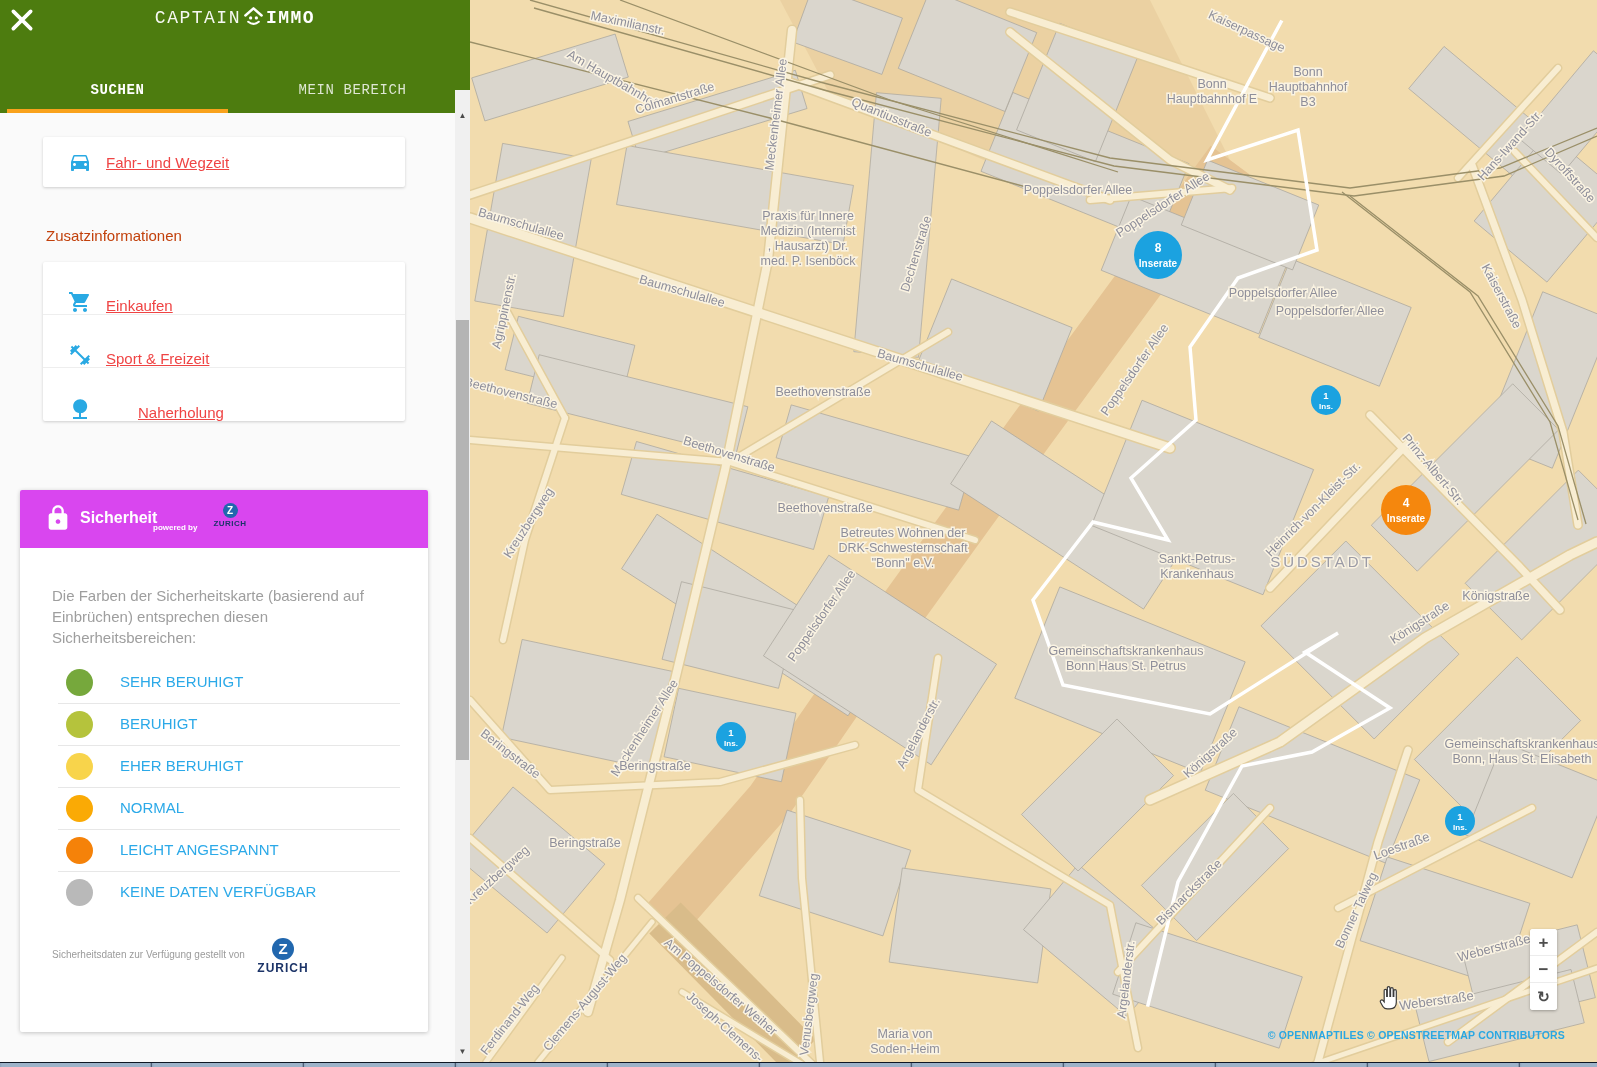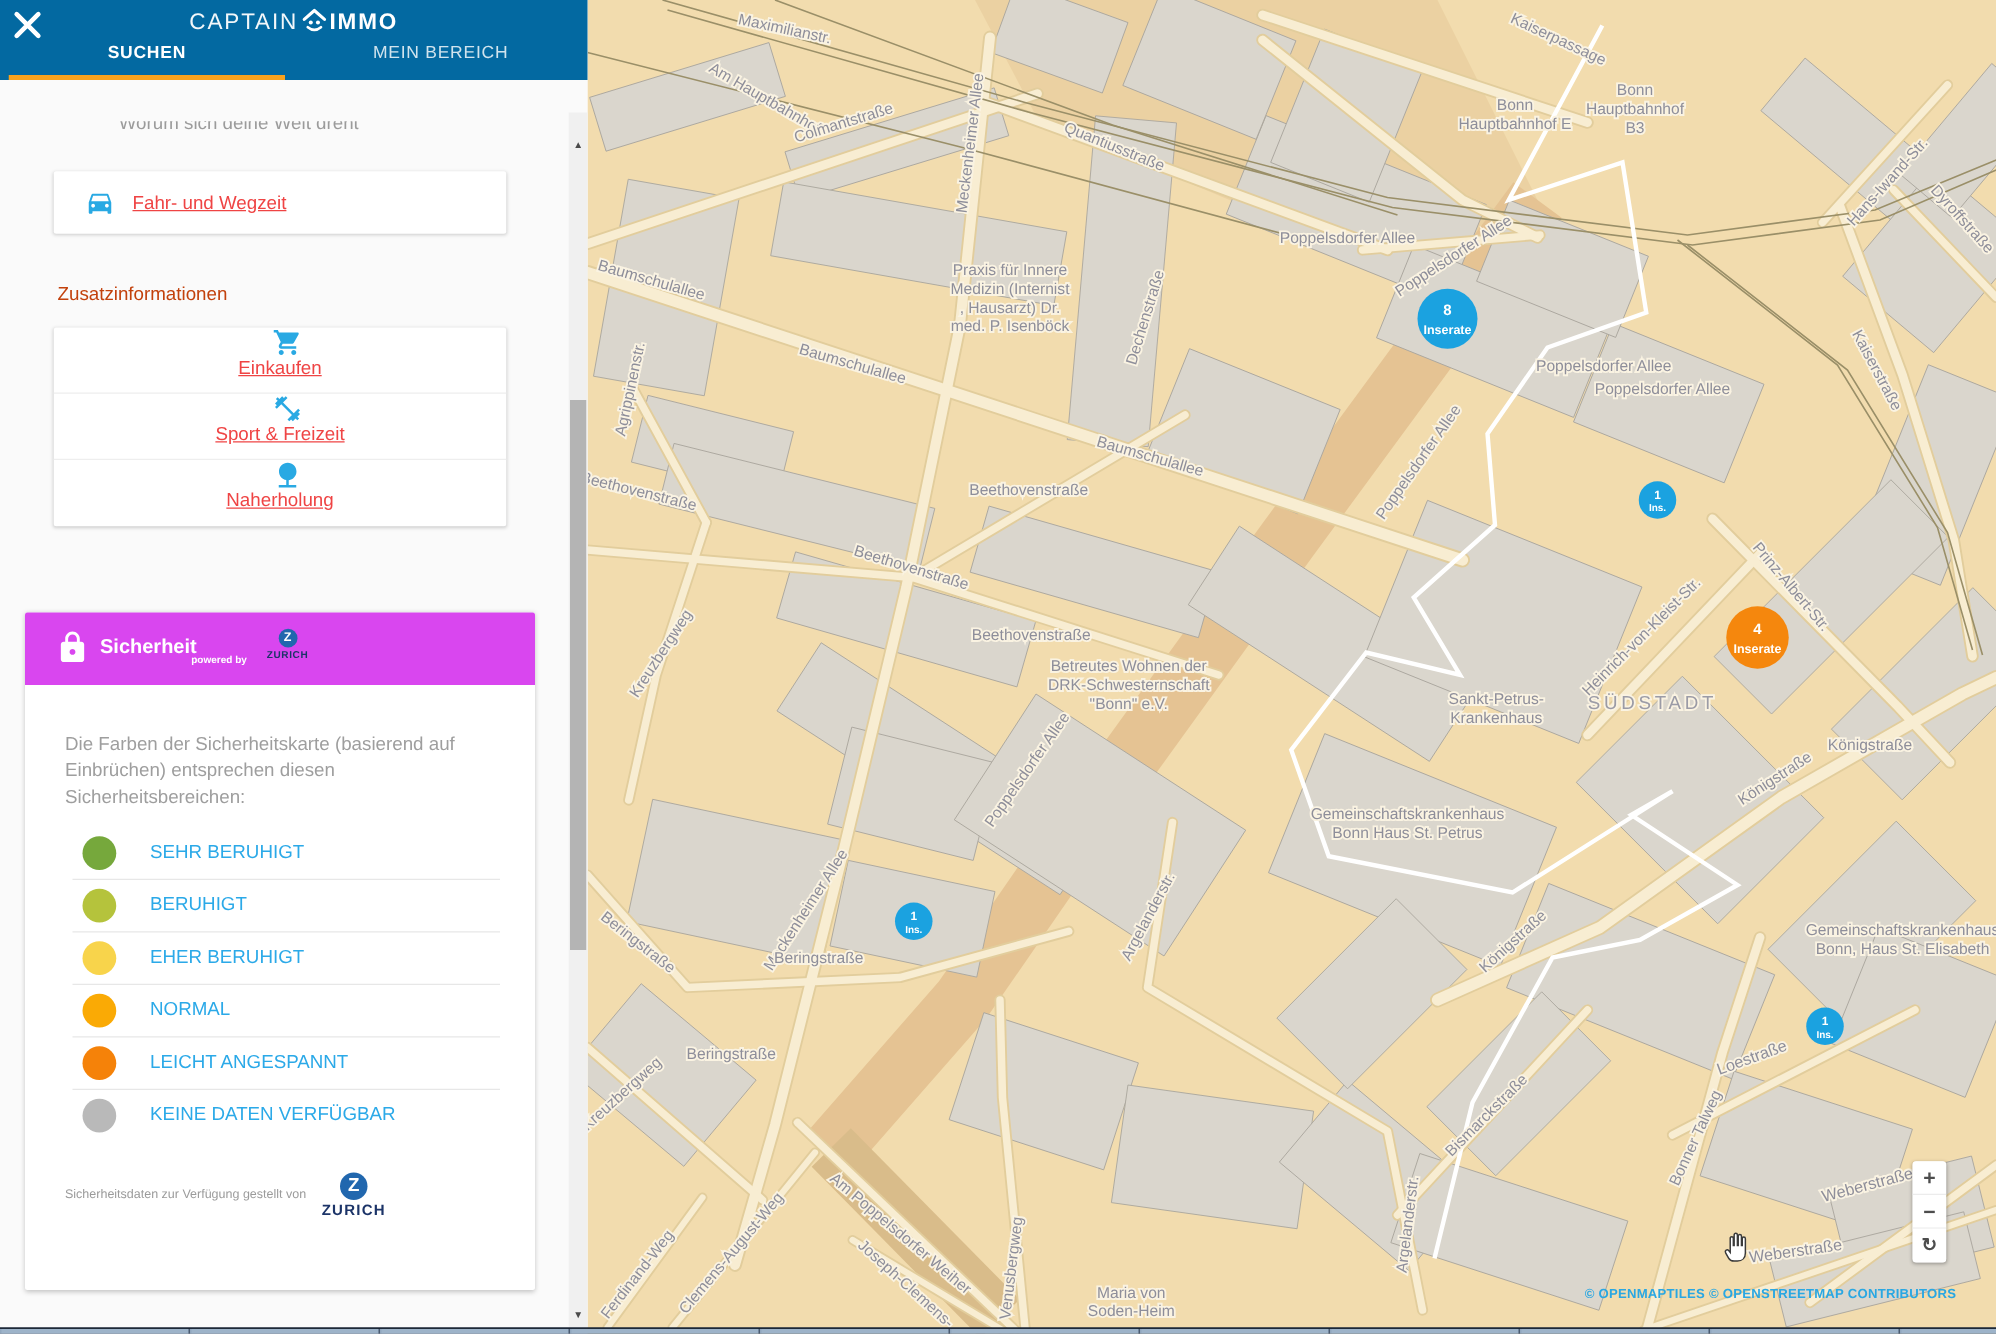--- a/index.html
+++ b/index.html
@@ -2,21 +2,21 @@
 <html><head>
 <meta charset="utf-8">
 <style>
   * { margin:0; padding:0; box-sizing:border-box; }
   html,body { width:1597px; height:1067px; overflow:hidden; background:#fff;
               font-family:"Liberation Sans", sans-serif; }
   .app { position:relative; width:1597px; height:1067px; overflow:hidden; }
 
   
   .sidebar { position:absolute; left:0; top:0; width:470px; height:1062px; background:#fafafa; z-index:5; }
-  .topbar { position:absolute; left:0; top:0; width:470px; height:64px; background:#0369a1; z-index:8; }
+  .topbar { position:absolute; left:0; top:0; width:470px; height:113px; background:#4d7c0f; z-index:8;font-family:Liberation Mono, monospace; }
   .close-btn { position:absolute; left:8px; top:7px; width:28px; height:28px; background:none; border:none; cursor:pointer; }
   .logo { position:absolute; left:0; top:6px; width:470px; text-align:center; color:#fff; font-size:18px; letter-spacing:1.5px; }
   .logo .cap { font-weight:300; opacity:.95; }
   .logo .immo { font-weight:700; }
   .logo .house { display:inline-block; vertical-align:-4px; margin:0 1px; }
   .tabs { position:absolute; left:0; bottom:0; width:470px; height:46px; display:flex; }
   .tab { flex:1; background:none; border:none; color:rgba(255,255,255,.82); font-family:inherit;
          font-size:14px; font-weight:500; letter-spacing:.6px; cursor:pointer; position:relative; }
   .tab.active { color:#fff; font-weight:700; }
   .tab.active::after { content:""; position:absolute; left:7px; right:7px; bottom:0; height:4px; background:#f9a21c; }
@@ -27,22 +27,22 @@
   .cut-heading span { display:inline-block; transform:translateY(-7px); }
 
   .card { background:#fff; border-radius:2px; box-shadow:0 1px 3px rgba(0,0,0,.18); }
   .travel { position:absolute; left:43px; top:47px; width:362px; height:50px; display:flex; align-items:center; cursor:pointer; }
   .row-icon { width:24px; height:24px; margin:0 14px 0 25px; flex:none; }
   .row-label { color:#ef4444; font-size:15px;text-decoration:underline; }
 
   .subhead { position:absolute; left:46px; top:137px; color:#c2410c; font-size:15px; }
 
   .extra-card { position:absolute; left:43px; top:172px; width:362px; }
-  .extra-row { display:flex; align-items:center; height:53px; border-bottom:1px solid #eee; cursor:pointer;flex-direction:column; }
-  .extra-row:last-child { border-bottom:none; }
+  .extra-row { display:flex; align-items:flex-end; height:53px; border-bottom:1px solid #eee; cursor:pointer; }
+  .extra-row:last-child { border-bottom:none;gap:32px; }
 
   .security { position:absolute; left:20px; top:400px; width:408px; height:542px; background:#fff;
               border-radius:2px; box-shadow:0 1px 4px rgba(0,0,0,.22); }
   .sec-head { position:relative; height:58px; background:#d946ef; border-radius:2px 2px 0 0; }
   .sec-lock { position:absolute; left:24px; top:14px; width:28px; height:30px; }
   .sec-title { position:absolute; left:60px; top:19px; color:#fff; font-size:16px; font-weight:700; }
   .sec-pow { position:absolute; left:133px; top:33px; color:#fff; font-size:8px; font-weight:700; }
   .zmini { position:absolute; left:180px; top:13px; width:60px; text-align:center; }
   .zcirc { display:block; margin:0 auto; width:15px; height:15px; border-radius:50%; background:#2167ae; color:#fff;
            font-size:10px; font-weight:700; line-height:15px; text-align:center; }

